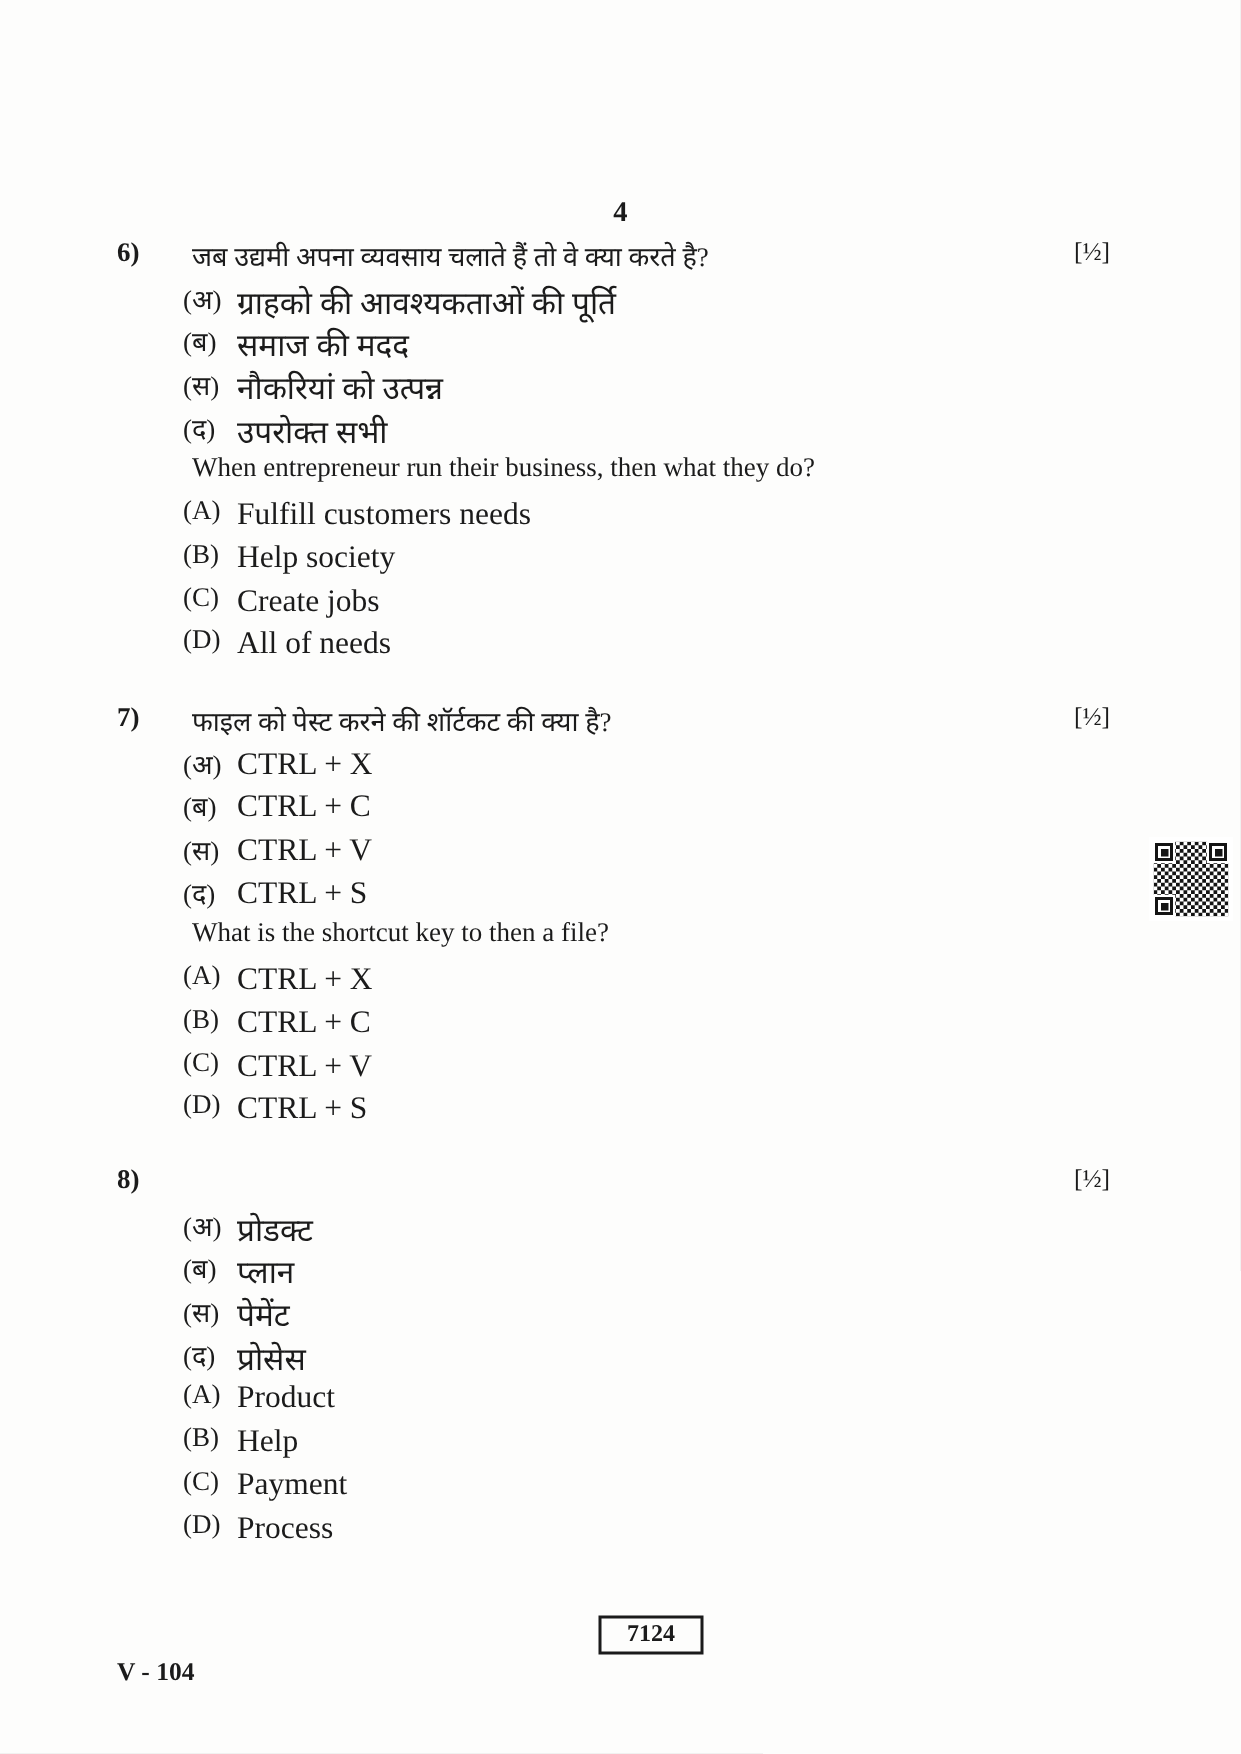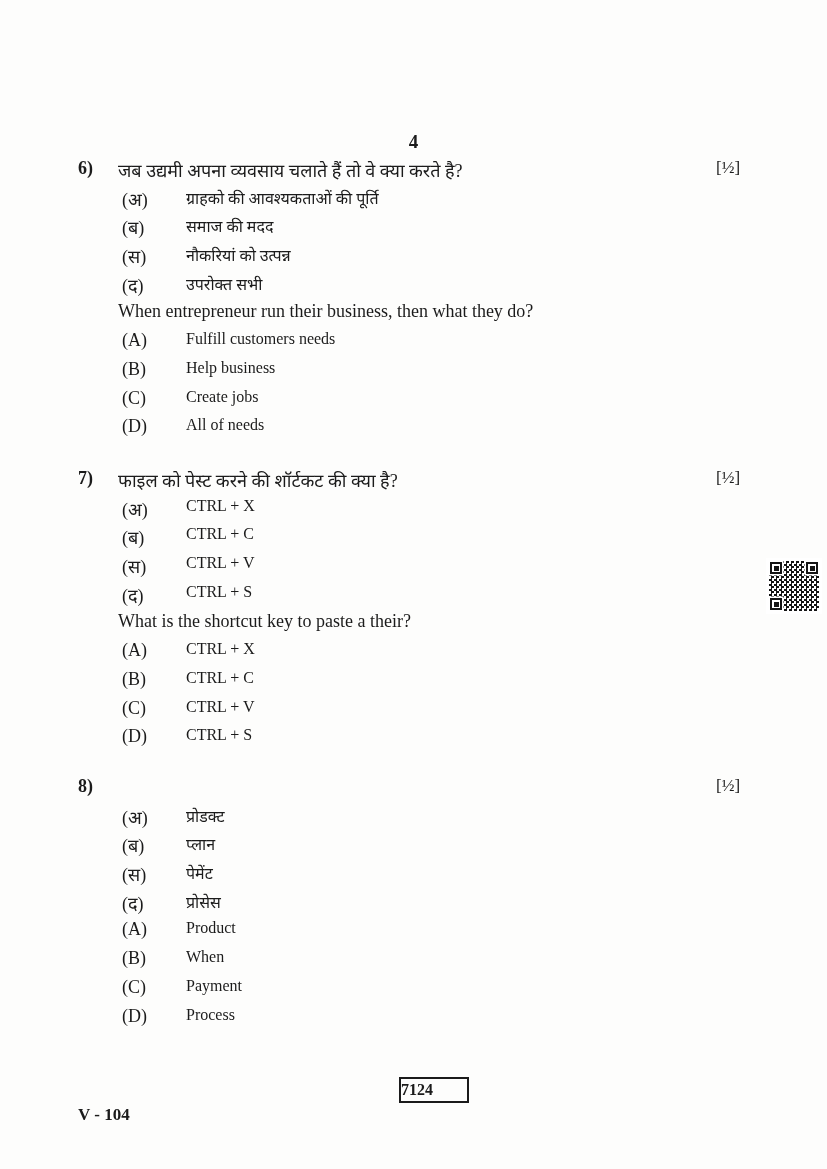--- a/index.html
+++ b/index.html
@@ -16,24 +16,24 @@
     position:absolute; top:131px; left:0; width:100%;
     text-align:center; font-weight:bold; font-size:19px;
   }
   .question { position:absolute; left:0; width:100%; }
   .q6 { top:156px; }
   .q7 { top:466px; }
   .q8 { top:774px; }
   .row { position:relative; height:28.7px; }
   .row span { position:absolute; white-space:pre; top:2px; }
   .qnum   { left:78px;  font-weight:bold; font-size:18px; }
-  .qtext  { left:118px; font-size:18px; }
+  .qtext  { left:128px; font-size:18px; }
   .qmarks { left:716px; font-size:17px; }
   .optlbl { left:122px; font-size:18px; }
-  .opttxt { left:158px; font-size:16px;margin-left:28px; }
+  .opttxt { left:158px; font-size:21px; }
   .hi { font-family:"Liberation Serif", serif; }
   .en { font-family:"Liberation Serif", serif;text-align:center; }
 
   
   .qr {
     position:absolute; left:769px; top:561px;
     width:50px; height:50px;
     background:
       repeating-conic-gradient(#141414 0% 25%, #ffffff 0% 50%);
     background-size:5px 5px;
@@ -54,21 +54,21 @@
 
   
   .footer-left {
     position:absolute; left:78px; top:1085px;
     font-weight:bold; font-size:17px;margin-top:20px;
   }
   .serial-box {
     position:absolute; left:399px; top:1077px;
     width:66px; height:22px;
     border:2px solid #1b1b1b;
-    text-align:left; line-height:22px;
+    text-align:center; line-height:22px;
     font-weight:bold; font-size:16px;
   }
 </style>
 </head>
 <body>
 
 <div class="page">
 
   <div class="pageno">4</div>
 
@@ -96,21 +96,21 @@
     </div>
     <div class="row">
       <span class="qtext en">When entrepreneur run their business, then what they do?</span>
     </div>
     <div class="row">
       <span class="optlbl en">(A)</span>
       <span class="opttxt en">Fulfill customers needs</span>
     </div>
     <div class="row">
       <span class="optlbl en">(B)</span>
-      <span class="opttxt en">Help business</span>
+      <span class="opttxt en">Help society</span>
     </div>
     <div class="row">
       <span class="optlbl en">(C)</span>
       <span class="opttxt en">Create jobs</span>
     </div>
     <div class="row">
       <span class="optlbl en">(D)</span>
       <span class="opttxt en">All of needs</span>
     </div>
   </section>
@@ -131,21 +131,21 @@
     </div>
     <div class="row">
       <span class="optlbl hi">(स)</span>
       <span class="opttxt en">CTRL + V</span>
     </div>
     <div class="row">
       <span class="optlbl hi">(द)</span>
       <span class="opttxt en">CTRL + S</span>
     </div>
     <div class="row">
-      <span class="qtext en">What is the shortcut key to paste a their?</span>
+      <span class="qtext en">What is the shortcut key to then a file?</span>
     </div>
     <div class="row">
       <span class="optlbl en">(A)</span>
       <span class="opttxt en">CTRL + X</span>
     </div>
     <div class="row">
       <span class="optlbl en">(B)</span>
       <span class="opttxt en">CTRL + C</span>
     </div>
     <div class="row">
@@ -178,21 +178,21 @@
     <div class="row">
       <span class="optlbl hi">(द)</span>
       <span class="opttxt hi">प्रोसेस</span>
     </div>
     <div class="row">
       <span class="optlbl en">(A)</span>
       <span class="opttxt en">Product</span>
     </div>
     <div class="row">
       <span class="optlbl en">(B)</span>
-      <span class="opttxt en">When</span>
+      <span class="opttxt en">Help</span>
     </div>
     <div class="row">
       <span class="optlbl en">(C)</span>
       <span class="opttxt en">Payment</span>
     </div>
     <div class="row">
       <span class="optlbl en">(D)</span>
       <span class="opttxt en">Process</span>
     </div>
   </section>

